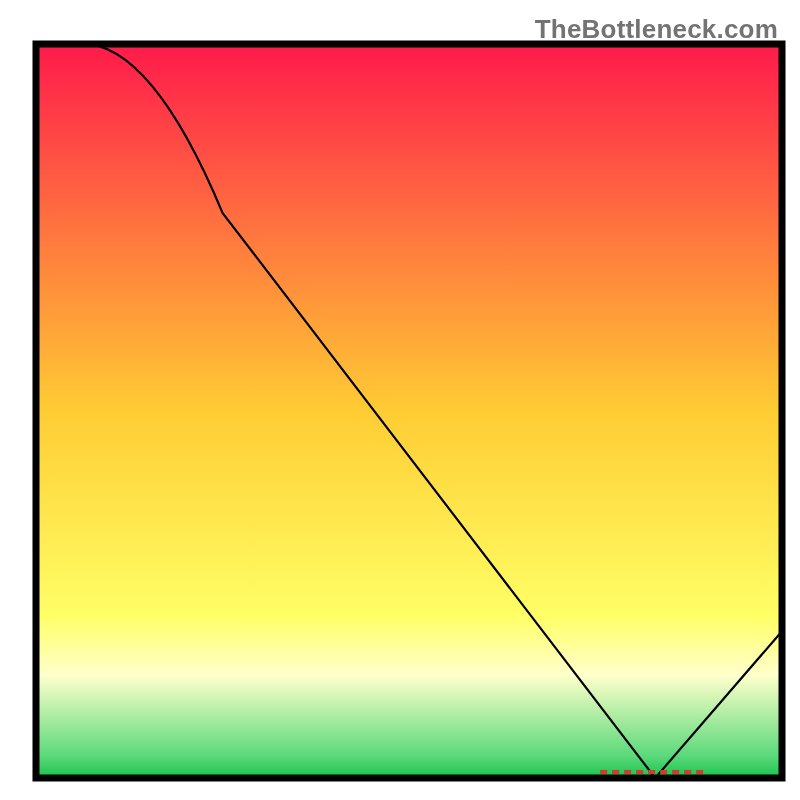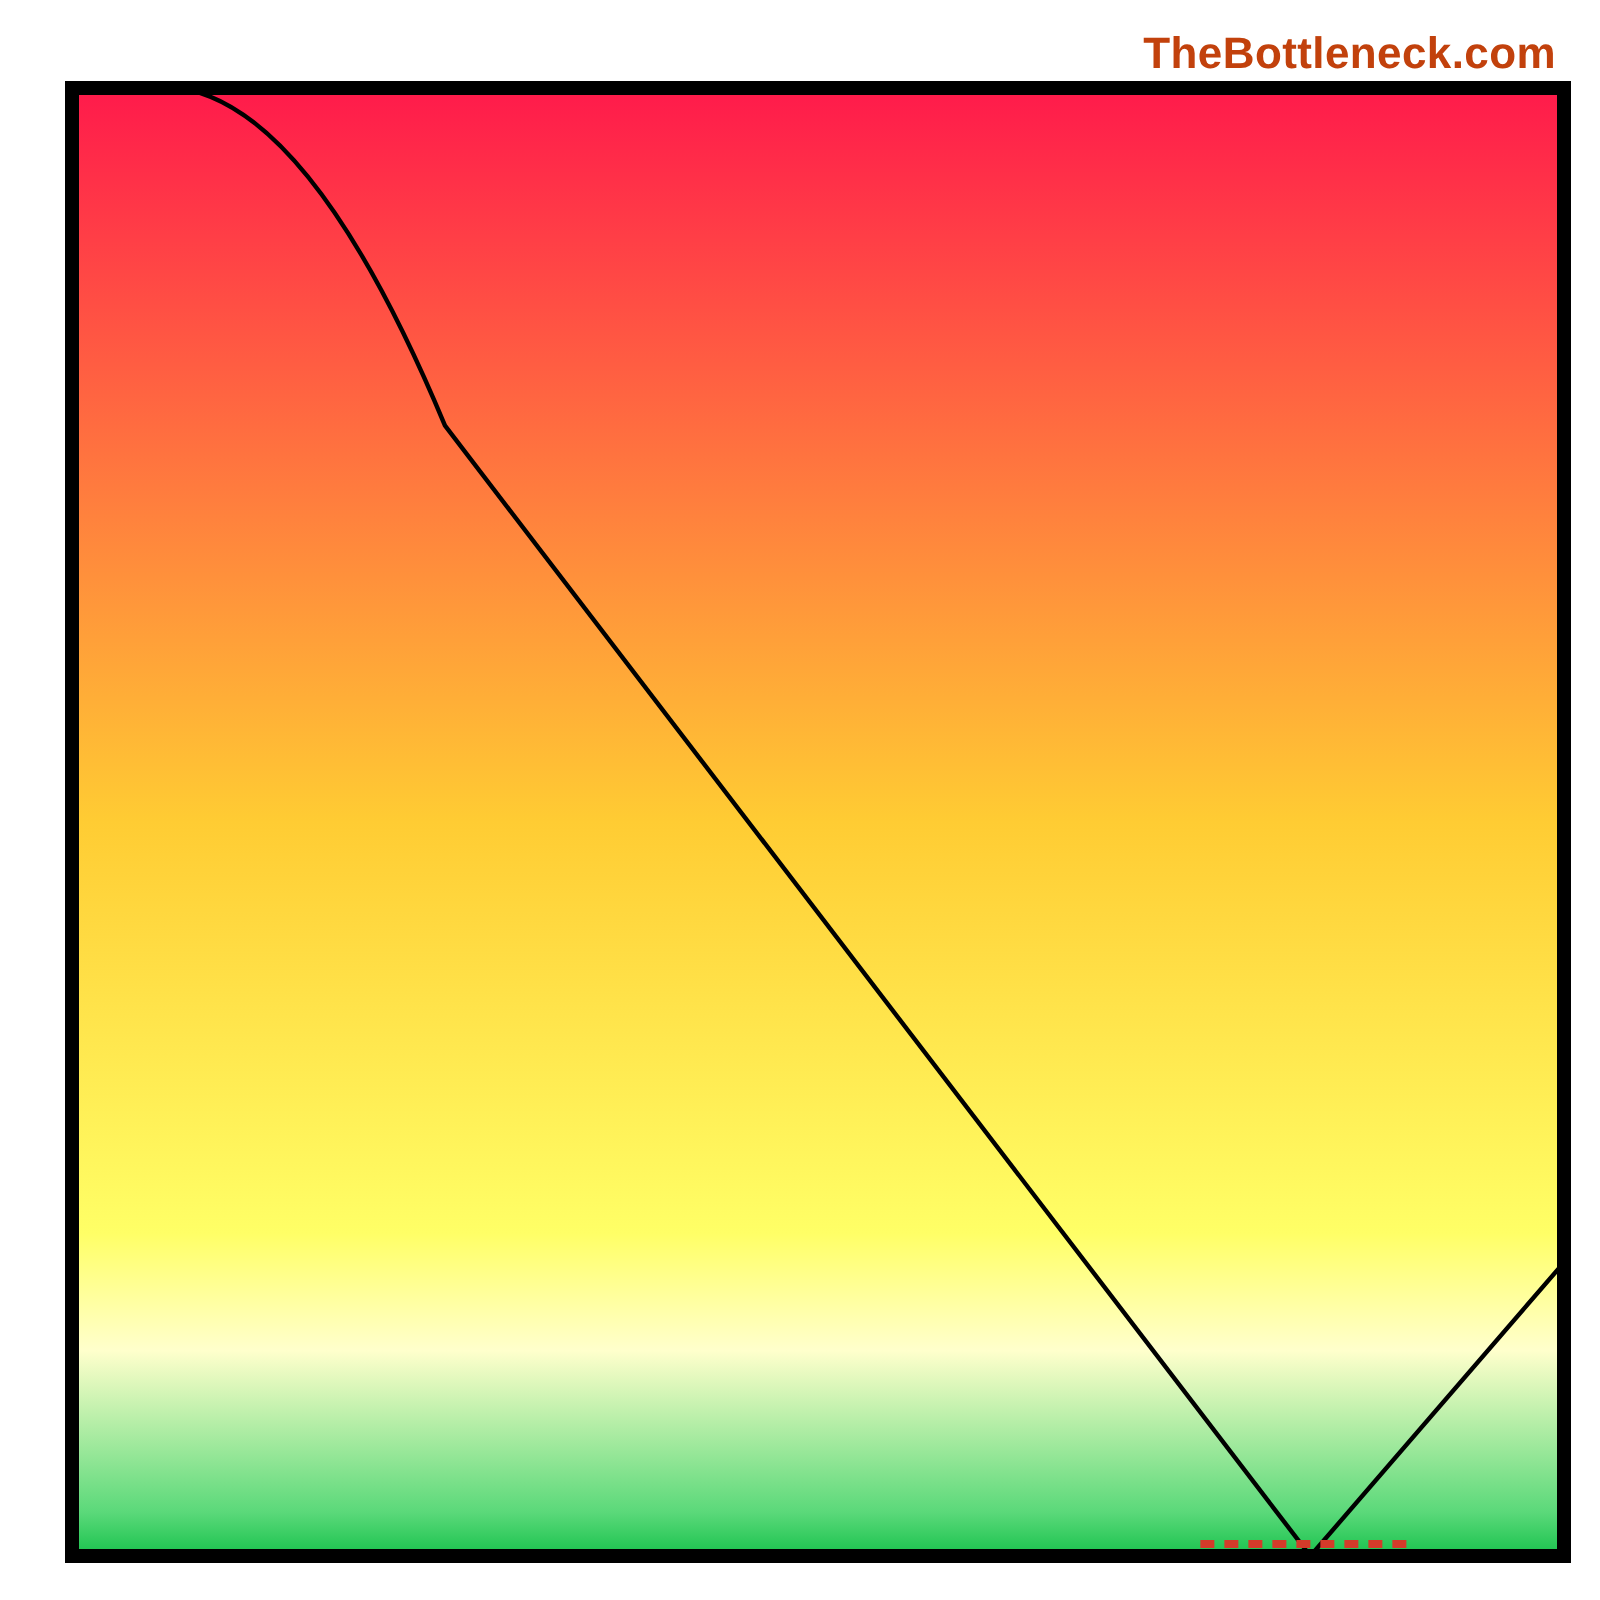--- a/index.html
+++ b/index.html
@@ -12,23 +12,23 @@
   }
   .wrap {
     position: relative;
     width: 800px;
     height: 800px;
   }
   .attrib {
     position: absolute;
     top: 14px;
     right: 22px;
-    font-size: 22px;
+    font-size: 26px;
     font-weight: 600;
-    color: #c2410c;
+    color: #737373;
     letter-spacing: 0.2px;
   }
   svg {
     display: block;
   }
 </style>
 </head>
 <body>
 
 <div class="wrap">

